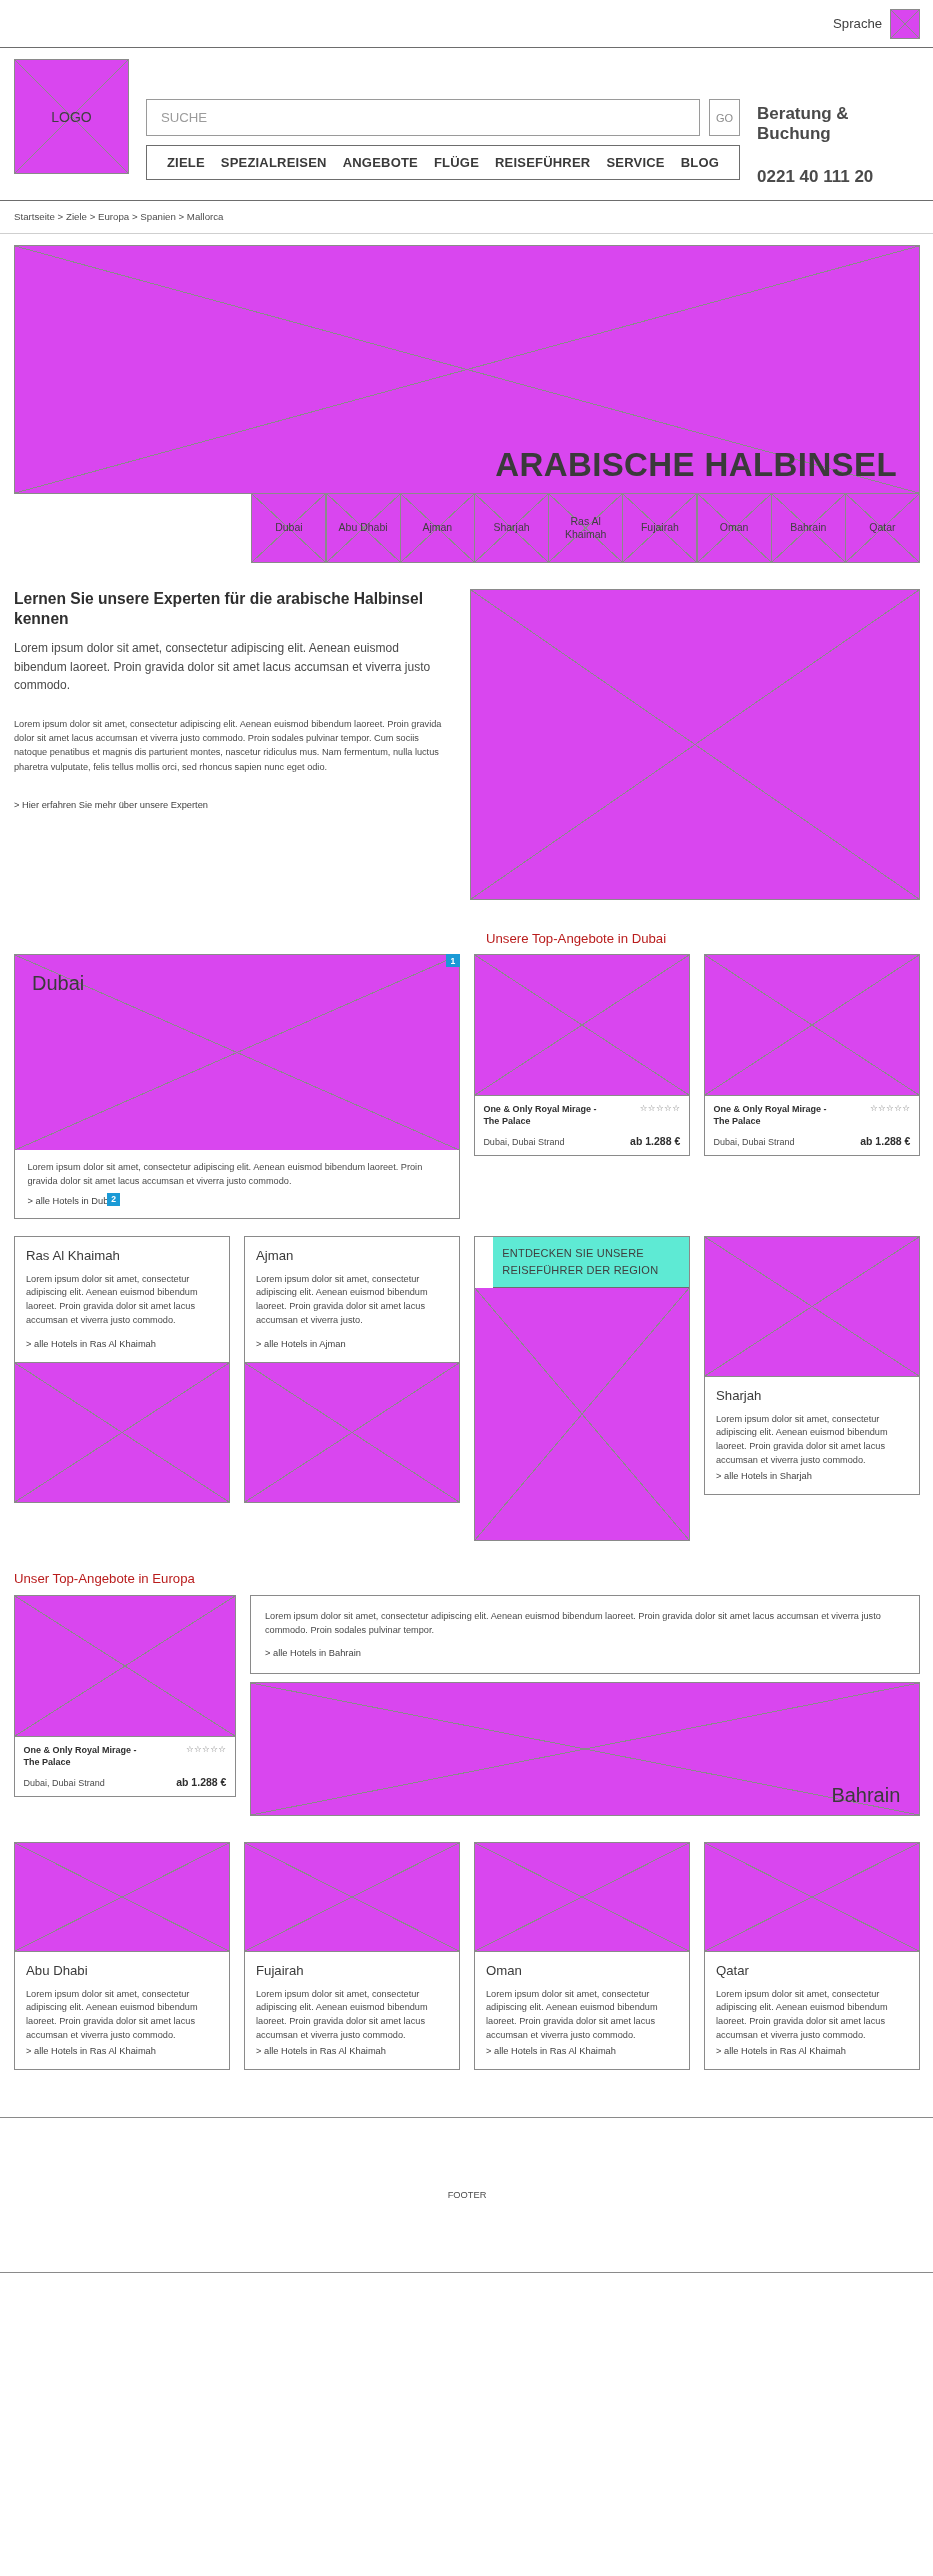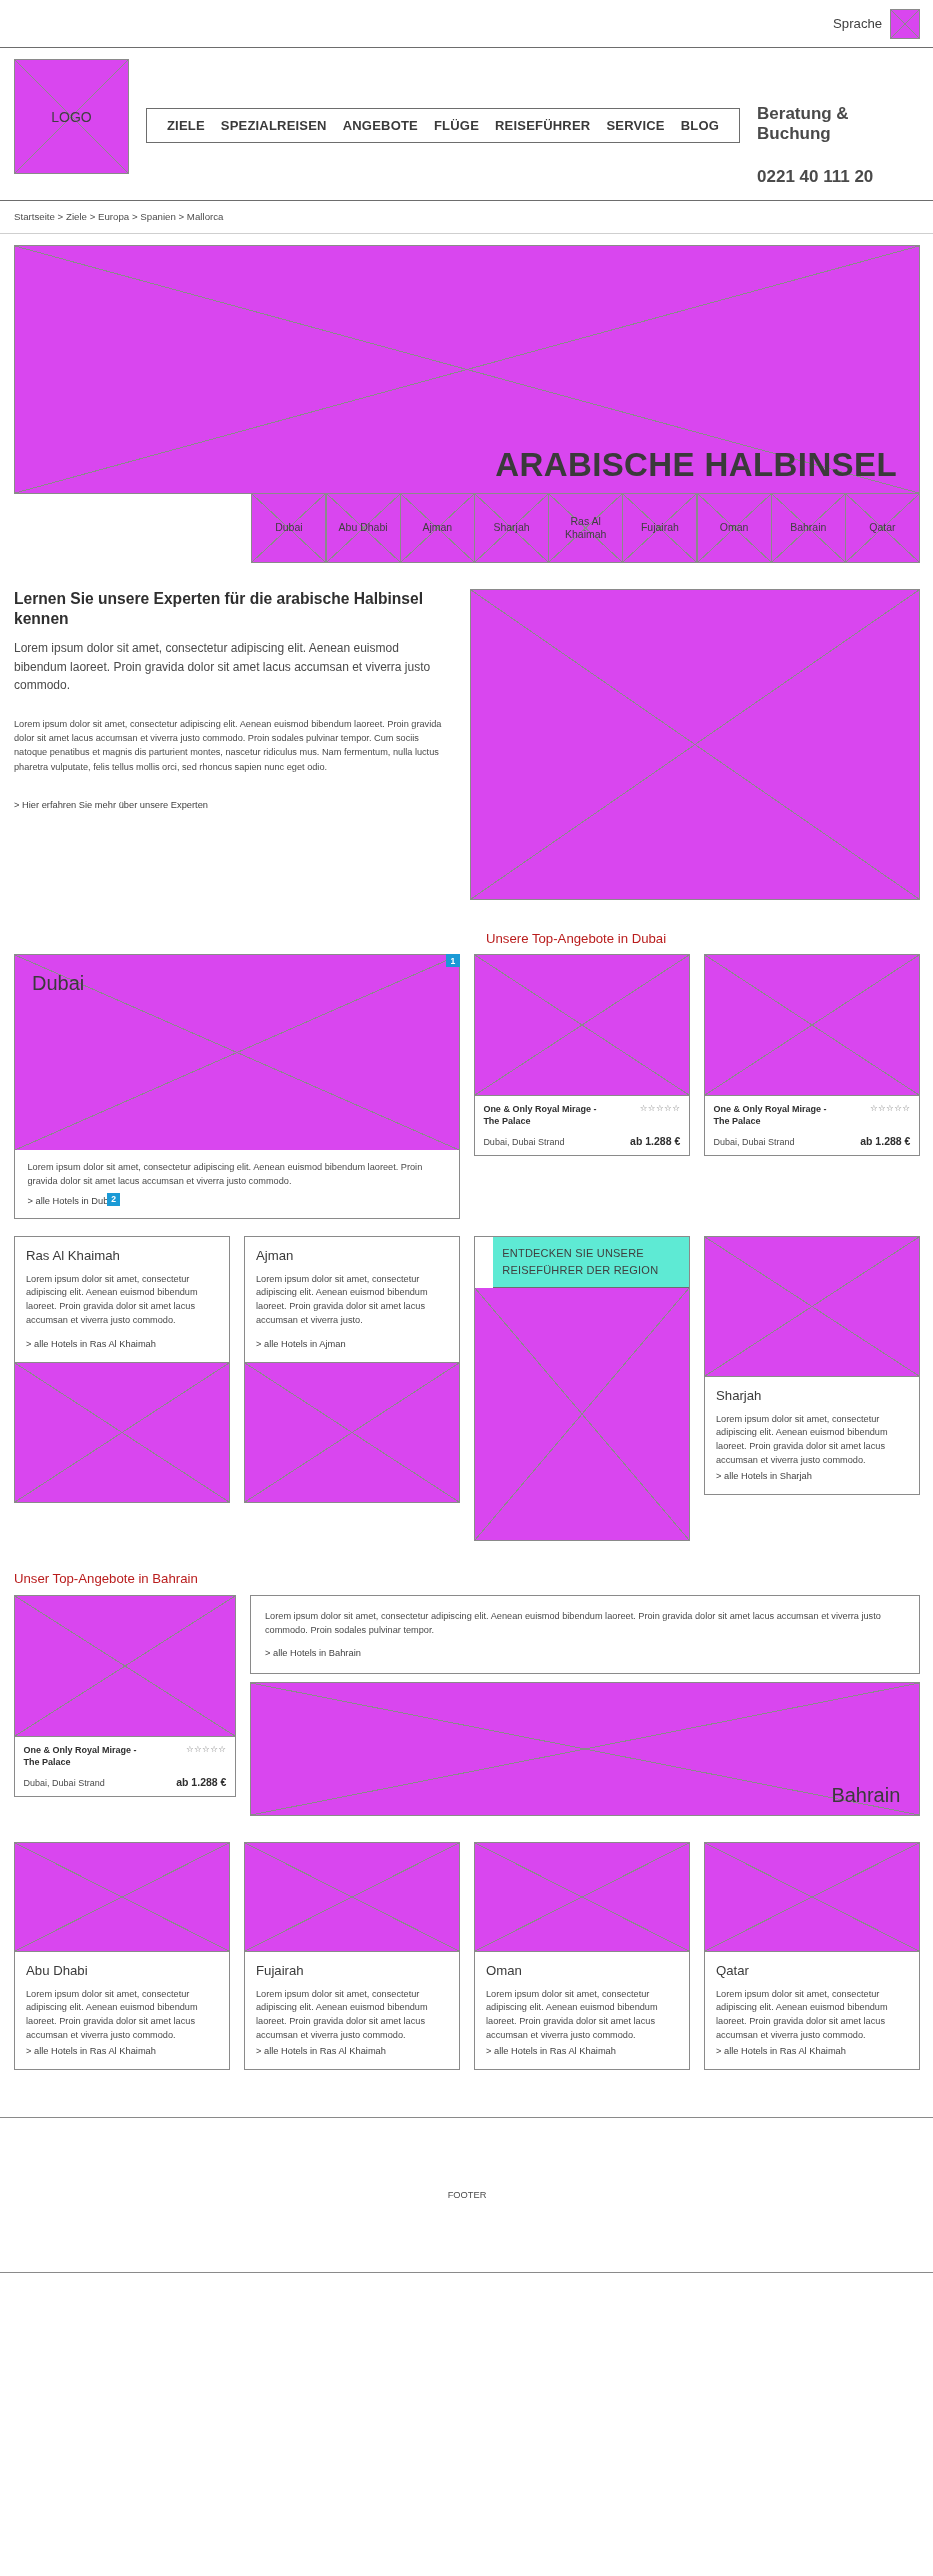--- a/index.html
+++ b/index.html
@@ -294,20 +294,24 @@
     <span class="lang-label">Sprache</span>
     <div class="ph flag-box"></div>
   </div>
 
   <div class="header">
     <div class="ph logo-box">
       <span>LOGO</span>
     </div>
 
     <div class="header-mid">
+      <div class="search-row">
+        <input class="search-input" type="text" placeholder="SUCHE" style="">
+        <button class="go-btn">GO</button>
+      </div>
       <div class="navbar">
         <span class="nav-item">ZIELE</span>
         <span class="nav-item">SPEZIALREISEN</span>
         <span class="nav-item">ANGEBOTE</span>
         <span class="nav-item">FLÜGE</span>
         <span class="nav-item">REISEFÜHRER</span>
         <span class="nav-item">SERVICE</span>
         <span class="nav-item">BLOG</span>
       </div>
     </div>
@@ -447,21 +451,21 @@
       <div class="ph sharjah-img"></div>
       <div class="sharjah-text">
         <div class="card-title">Sharjah</div>
         <div class="card-body">Lorem ipsum dolor sit amet, consectetur adipiscing elit. Aenean euismod bibendum laoreet. Proin gravida dolor sit amet lacus accumsan et viverra justo commodo.</div>
         <span class="link">&gt; alle Hotels in Sharjah</span>
       </div>
     </div>
   </div>
 
   <div class="bahrain-sec">
-    <div class="sec-head">Unser Top-Angebote in Bahrain</div>
+    <div class="sec-head">Unser Top-Angebote in Europa</div>
     <div class="bahrain-row">
 
       <div class="bahrain-offer">
         <div class="ph bahrain-offer-img"></div>
         <div class="offer-body">
           <div class="offer-titlerow">
             <div class="offer-title">One &amp; Only Royal Mirage - The Palace</div>
             <div class="stars">☆☆☆☆☆</div>
           </div>
           <div class="offer-metarow">

